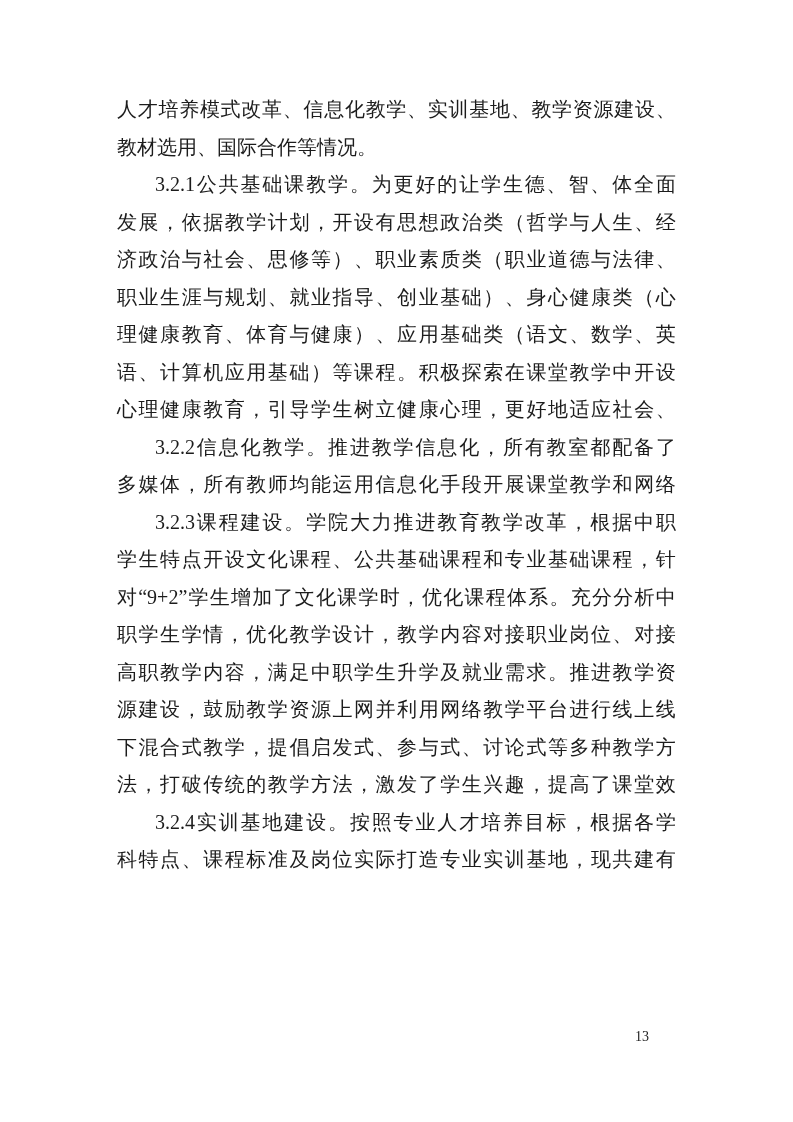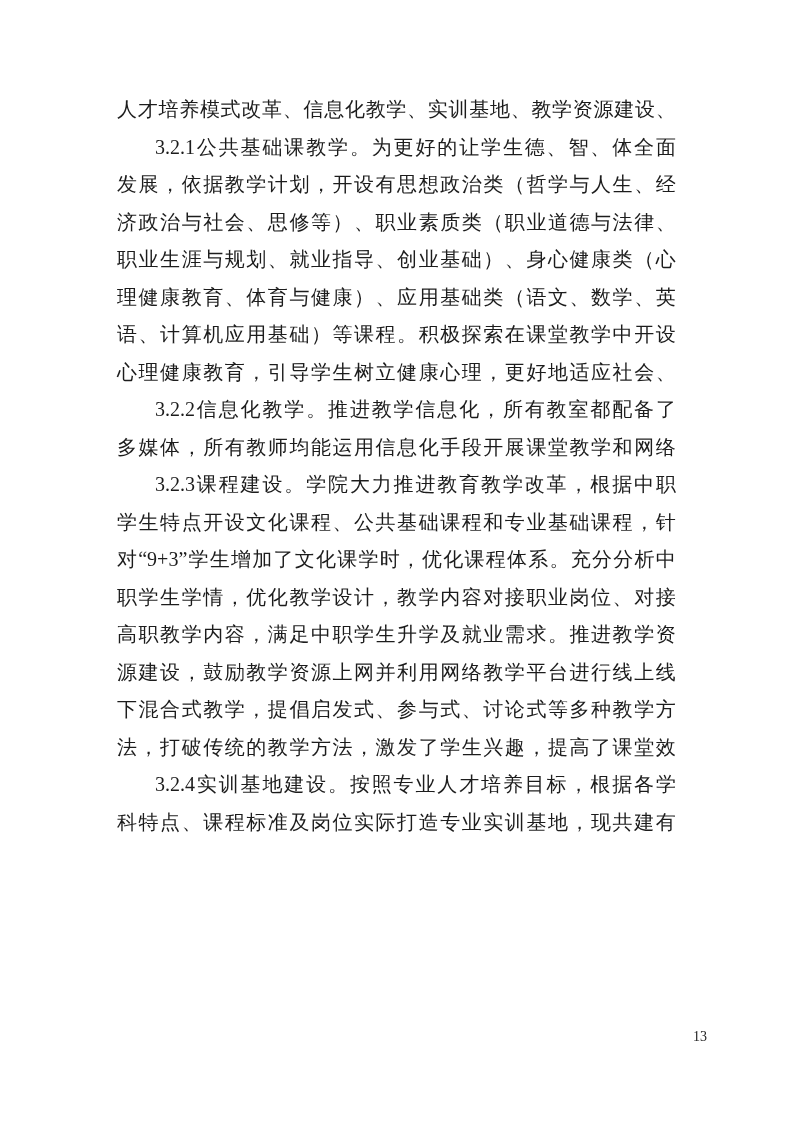--- a/index.html
+++ b/index.html
@@ -35,21 +35,21 @@
     align-items: center;
   }
   .line.indent {
     padding-left: 38px;
   }
   .line span {
     display: inline-block;
   }
   .page-number {
     position: absolute;
-    left: 688px;
+    left: 630px;
     top: 1029px;
     width: 24px;
     text-align: center;
     font-size: 14px;
     color: #1c1c1c;
     font-family: "Liberation Serif", "DejaVu Serif", serif;
   }
 </style>
 </head>
 <body>
@@ -78,20 +78,21 @@
         <span>地</span>
         <span>、</span>
         <span>教</span>
         <span>学</span>
         <span>资</span>
         <span>源</span>
         <span>建</span>
         <span>设</span>
         <span>、</span>
       </div>
+      <div class="line">教材选用、国际合作等情况。</div>
       <div class="line justify indent">
         <span>3.2.1</span>
         <span>公</span>
         <span>共</span>
         <span>基</span>
         <span>础</span>
         <span>课</span>
         <span>教</span>
         <span>学</span>
         <span>。</span>
@@ -379,21 +380,21 @@
         <span>业</span>
         <span>基</span>
         <span>础</span>
         <span>课</span>
         <span>程</span>
         <span>，</span>
         <span>针</span>
       </div>
       <div class="line justify">
         <span>对</span>
-        <span>“9+3”</span>
+        <span>“9+2”</span>
         <span>学</span>
         <span>生</span>
         <span>增</span>
         <span>加</span>
         <span>了</span>
         <span>文</span>
         <span>化</span>
         <span>课</span>
         <span>学</span>
         <span>时</span>

